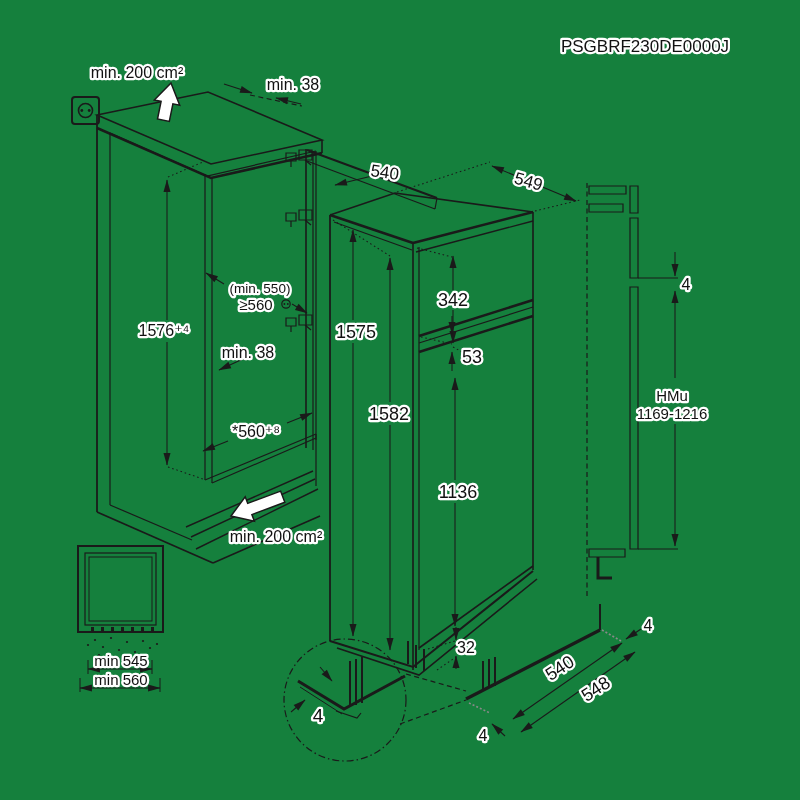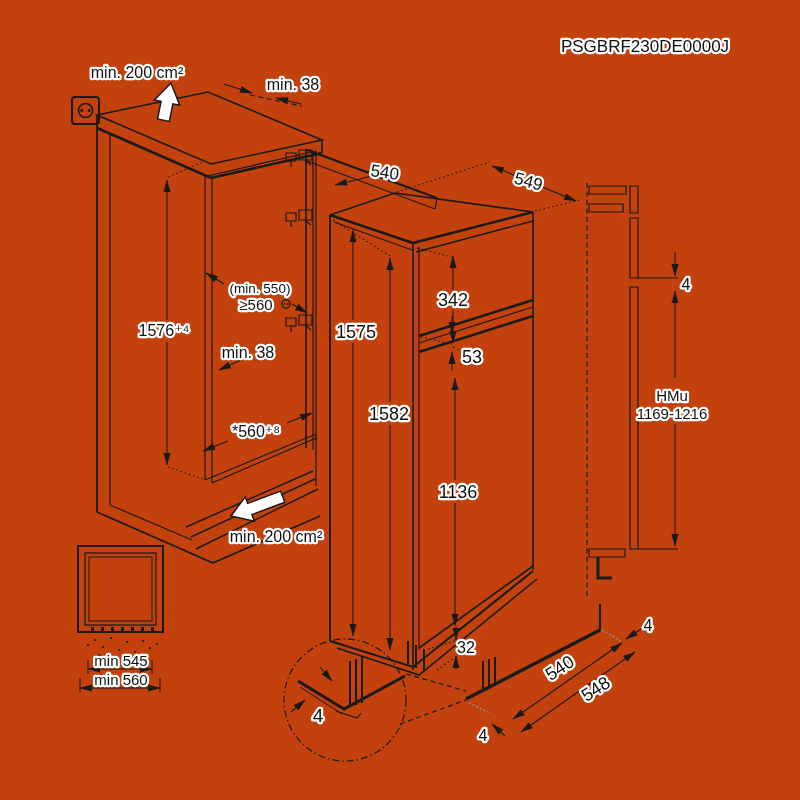--- a/index.html
+++ b/index.html
@@ -1,16 +1,16 @@
 <!DOCTYPE html>
 <html><head>
 <meta charset="utf-8">
 <style>
   html,body{margin:0;padding:0;background:#fff;}
-  #stage{position:relative;width:800px;height:800px;background:#c2410c;overflow:hidden;}
+  #stage{position:relative;width:800px;height:800px;background:#15803d;overflow:hidden;}
   svg{display:block;}
   svg g.lines{stroke:#1a1a1a;fill:none;stroke-linecap:butt;stroke-linejoin:miter;}
   .w1{stroke-width:1px}.w12{stroke-width:1.2px}.w14{stroke-width:1.4px}
   .w16{stroke-width:1.6px}.w18{stroke-width:1.8px}.w2{stroke-width:2px}
   .w25{stroke-width:2.5px}.w3{stroke-width:3px}.w32{stroke-width:3.2px}
   .dim{stroke-width:1.05px}
   .dot{stroke-dasharray:1.6 2.8;stroke-width:1.05px}
   .dsh{stroke-dasharray:5 3.5;stroke-width:1.2px}
   .gap{stroke-dasharray:2 2;stroke-width:1.6px;stroke:#8a8a8a}
   .cdd{stroke-dasharray:7 3 1.5 3;stroke-width:1.2px}

